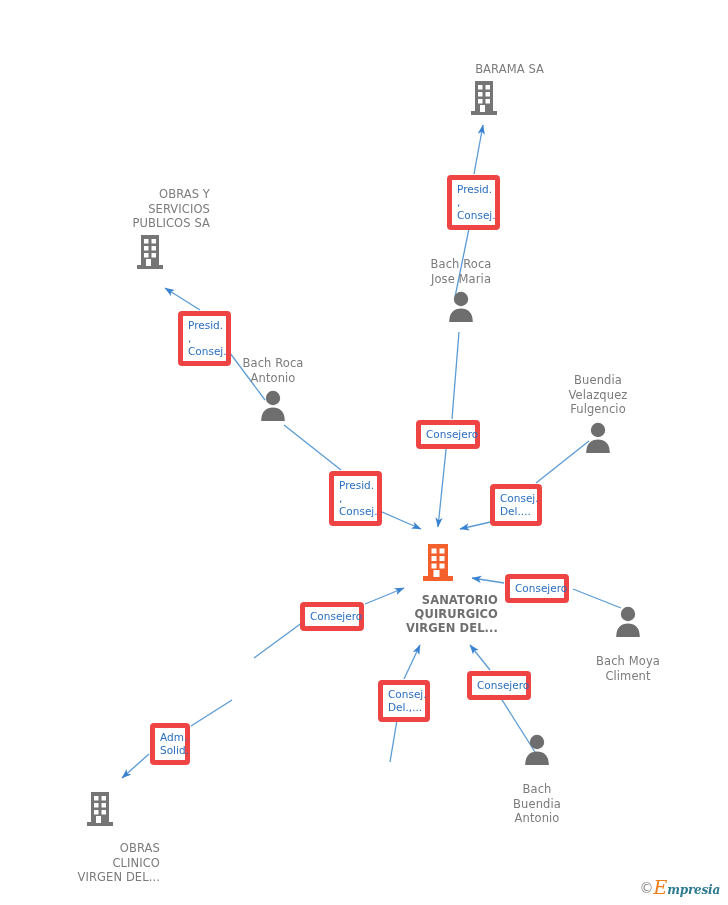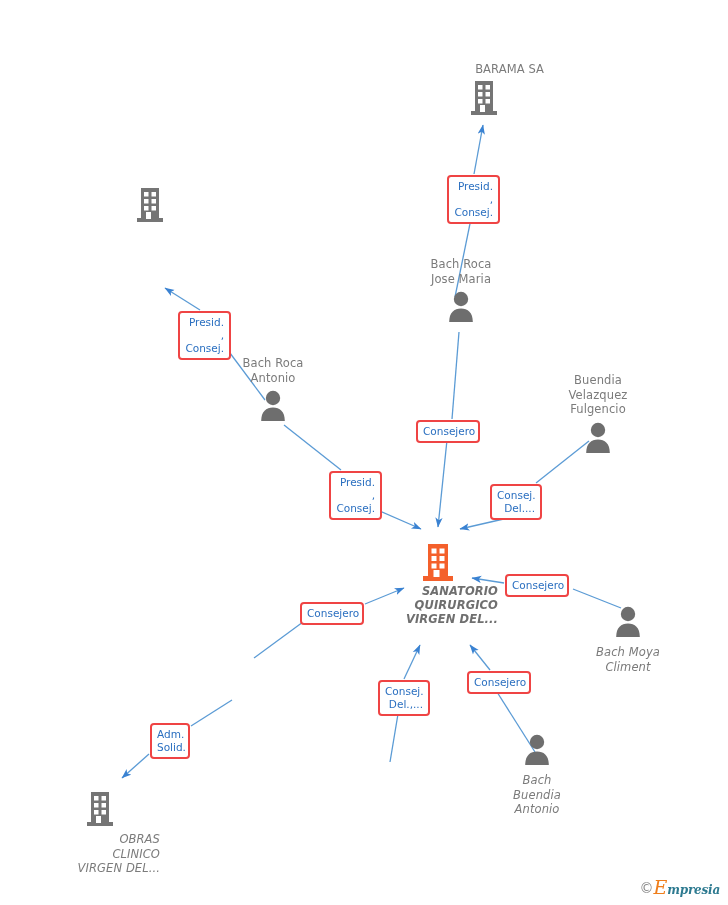--- a/index.html
+++ b/index.html
@@ -56,33 +56,33 @@
   .icon-wrap {
     display: block;
     height: 38px;
     line-height: 0;
   }
   .icon-wrap svg { display: inline-block; vertical-align: top; }
 
   
   .node.label-top .node-label { margin-bottom: 3px; }
   
-  .node.label-bottom .node-label { margin-top: 3px; font-style: italic; }
+  .node.label-bottom .node-label { margin-top: 12px; }
 
   
   .role-box {
     position: absolute;
     box-sizing: border-box;
     background: #ffffff;
-    border: 2px solid #ef4444;
+    border: 5px solid #ef4444;
     border-radius: 4px;
     color: #2a6fc0;
     font-size: 10.5px;
     line-height: 13px;
-    text-align: right;
+    text-align: left;
     padding: 3px 5px;
     white-space: pre-line;
     box-shadow: 0 0 0 0 rgba(0,0,0,0);
   }
 
   
   #watermark {
     position: absolute;
     right: 8px;
     bottom: 6px;
@@ -194,20 +194,23 @@
         <rect x="8" y="12" width="4.5" height="4.5" fill="#ffffff"></rect>
         <rect x="15.5" y="12" width="4.5" height="4.5" fill="#ffffff"></rect>
         <rect x="8" y="19" width="4.5" height="4.5" fill="#ffffff"></rect>
         <rect x="15.5" y="19" width="4.5" height="4.5" fill="#ffffff"></rect>
         <rect x="10" y="25" width="5" height="7" fill="#ffffff"></rect>
       </svg>
     </span>
   </div>
 
   <div class="node company label-top" style="left:150px;top:187px;">
+    <span class="node-label">OBRAS Y
+SERVICIOS
+PUBLICOS SA</span>
     <span class="icon-wrap">
       <svg width="28" height="38" viewBox="0 0 28 38" aria-hidden="true">
         <rect x="5" y="1" width="18" height="31" fill="#757575"></rect>
         <rect x="1" y="31" width="26" height="4" fill="#757575"></rect>
         <rect x="8" y="5" width="4.5" height="4.5" fill="#ffffff"></rect>
         <rect x="15.5" y="5" width="4.5" height="4.5" fill="#ffffff"></rect>
         <rect x="8" y="12" width="4.5" height="4.5" fill="#ffffff"></rect>
         <rect x="15.5" y="12" width="4.5" height="4.5" fill="#ffffff"></rect>
         <rect x="8" y="19" width="4.5" height="4.5" fill="#ffffff"></rect>
         <rect x="15.5" y="19" width="4.5" height="4.5" fill="#ffffff"></rect>

